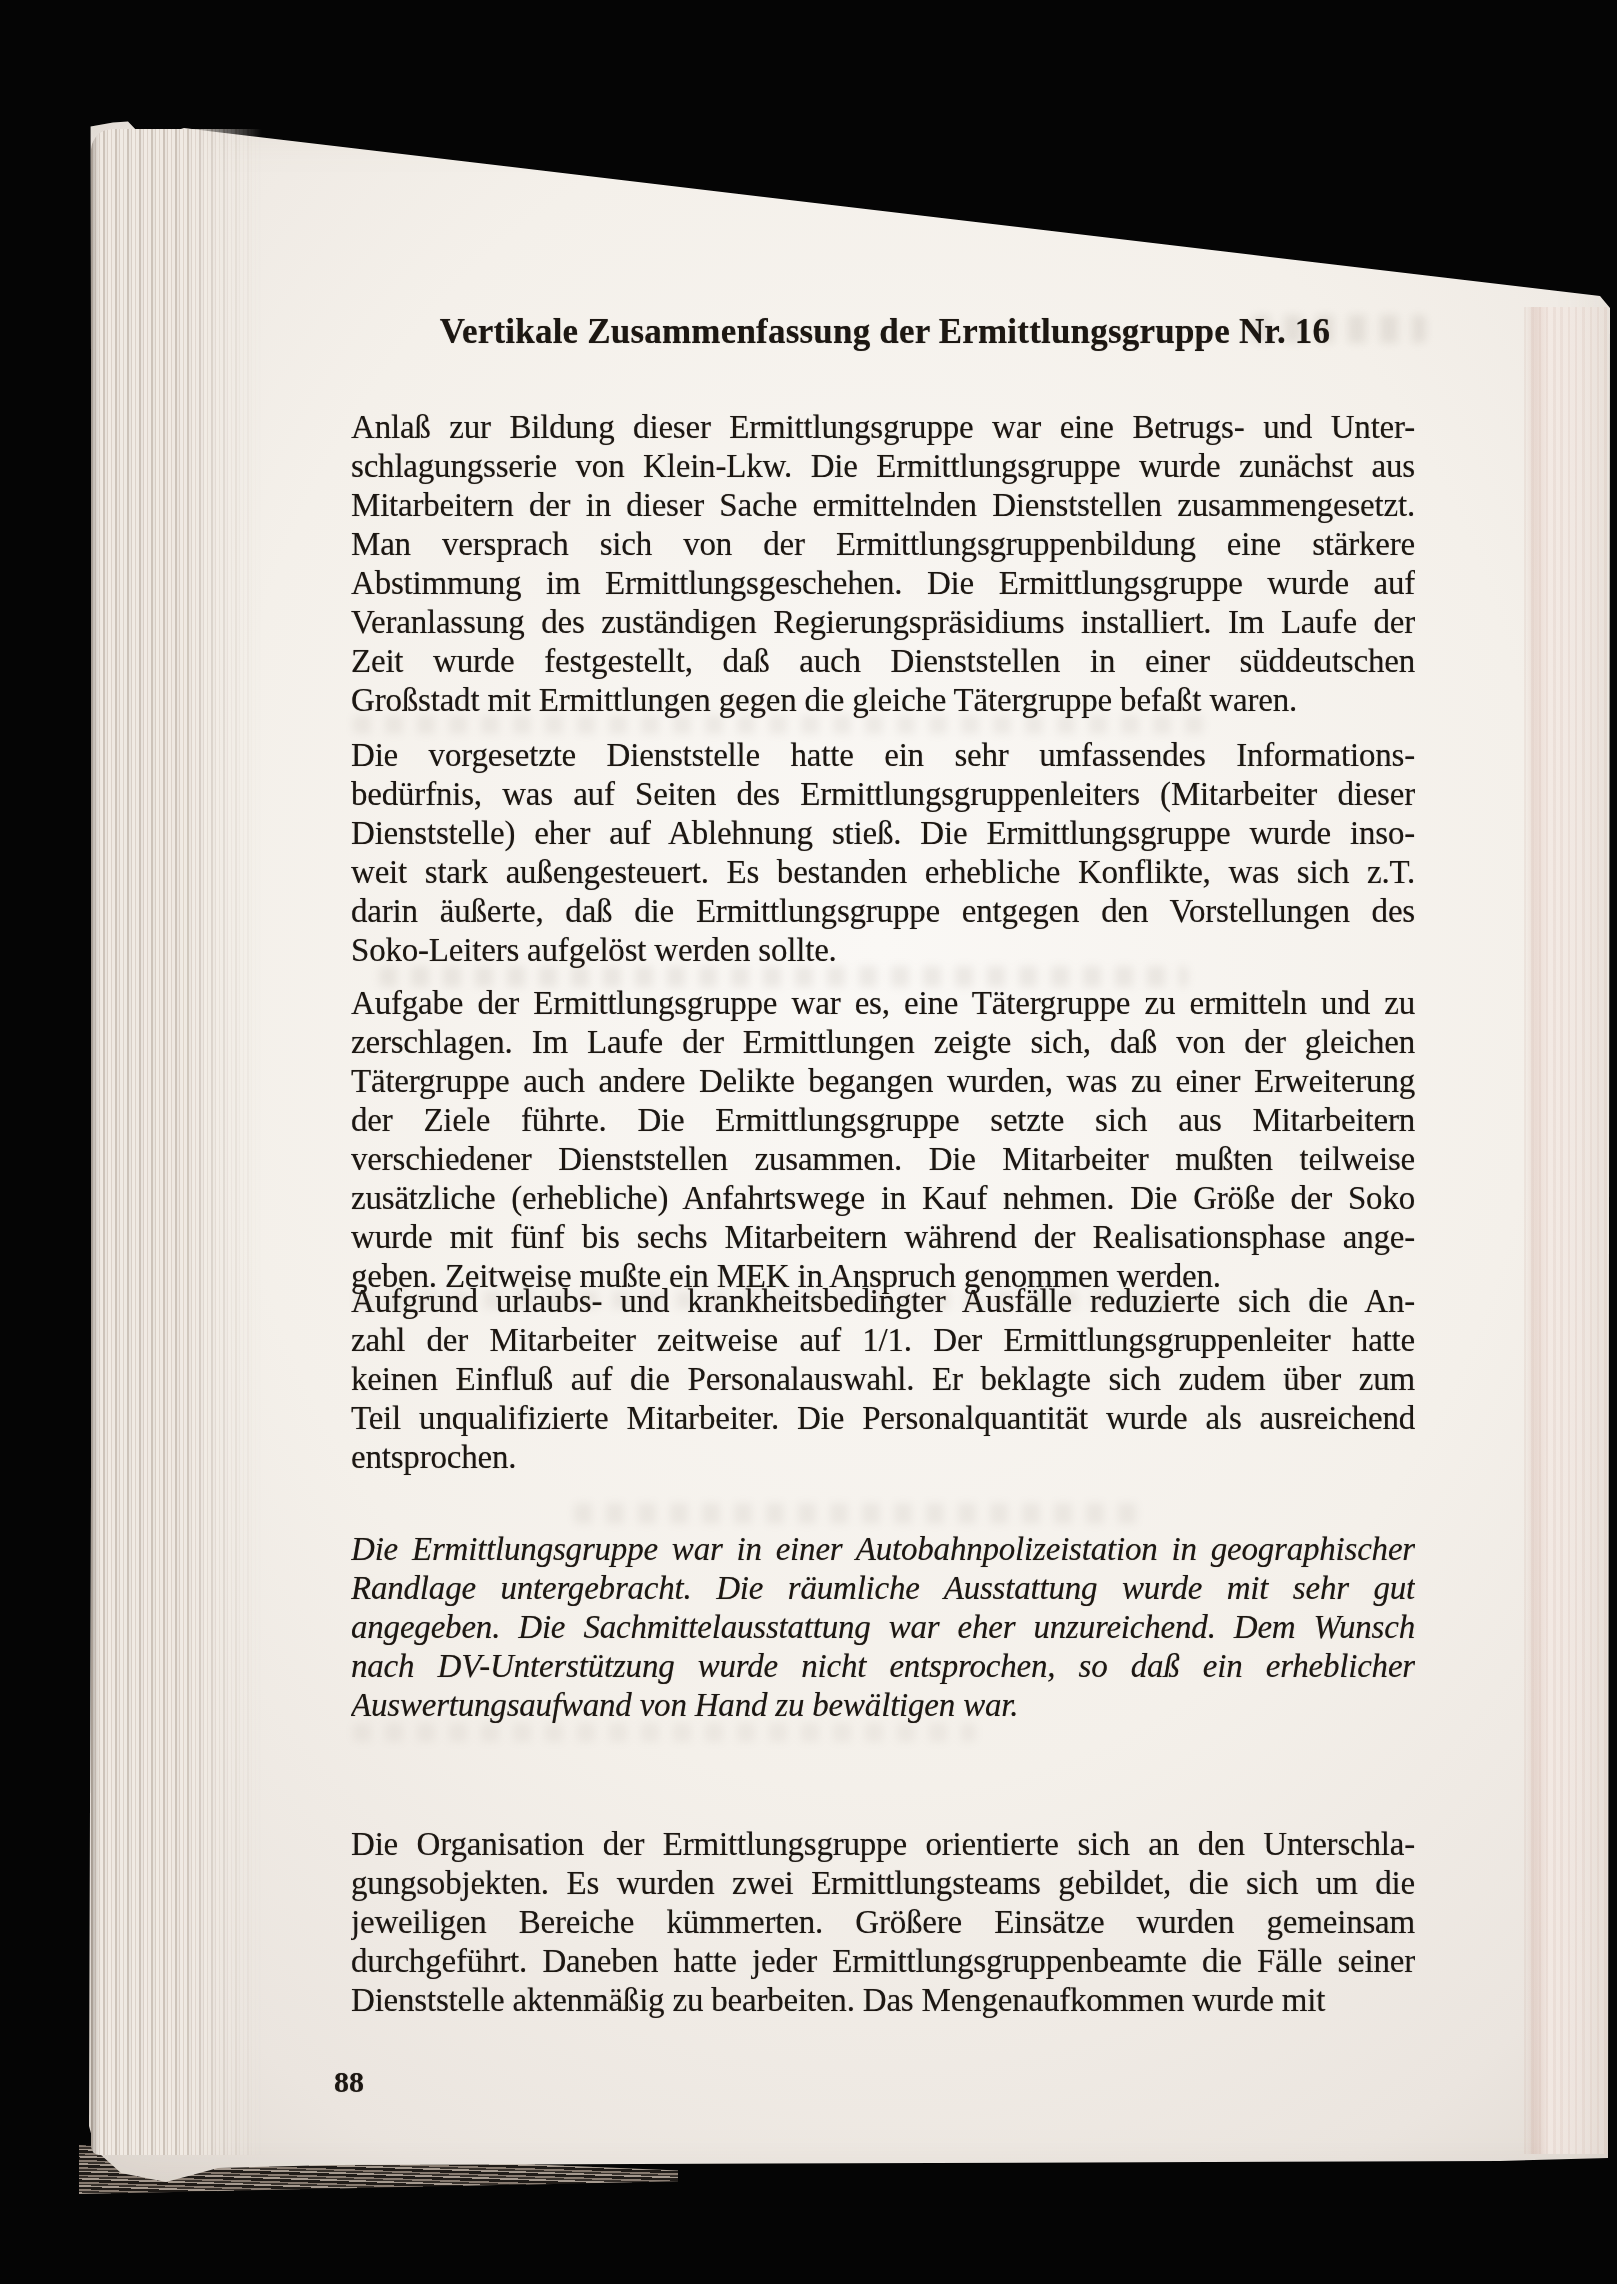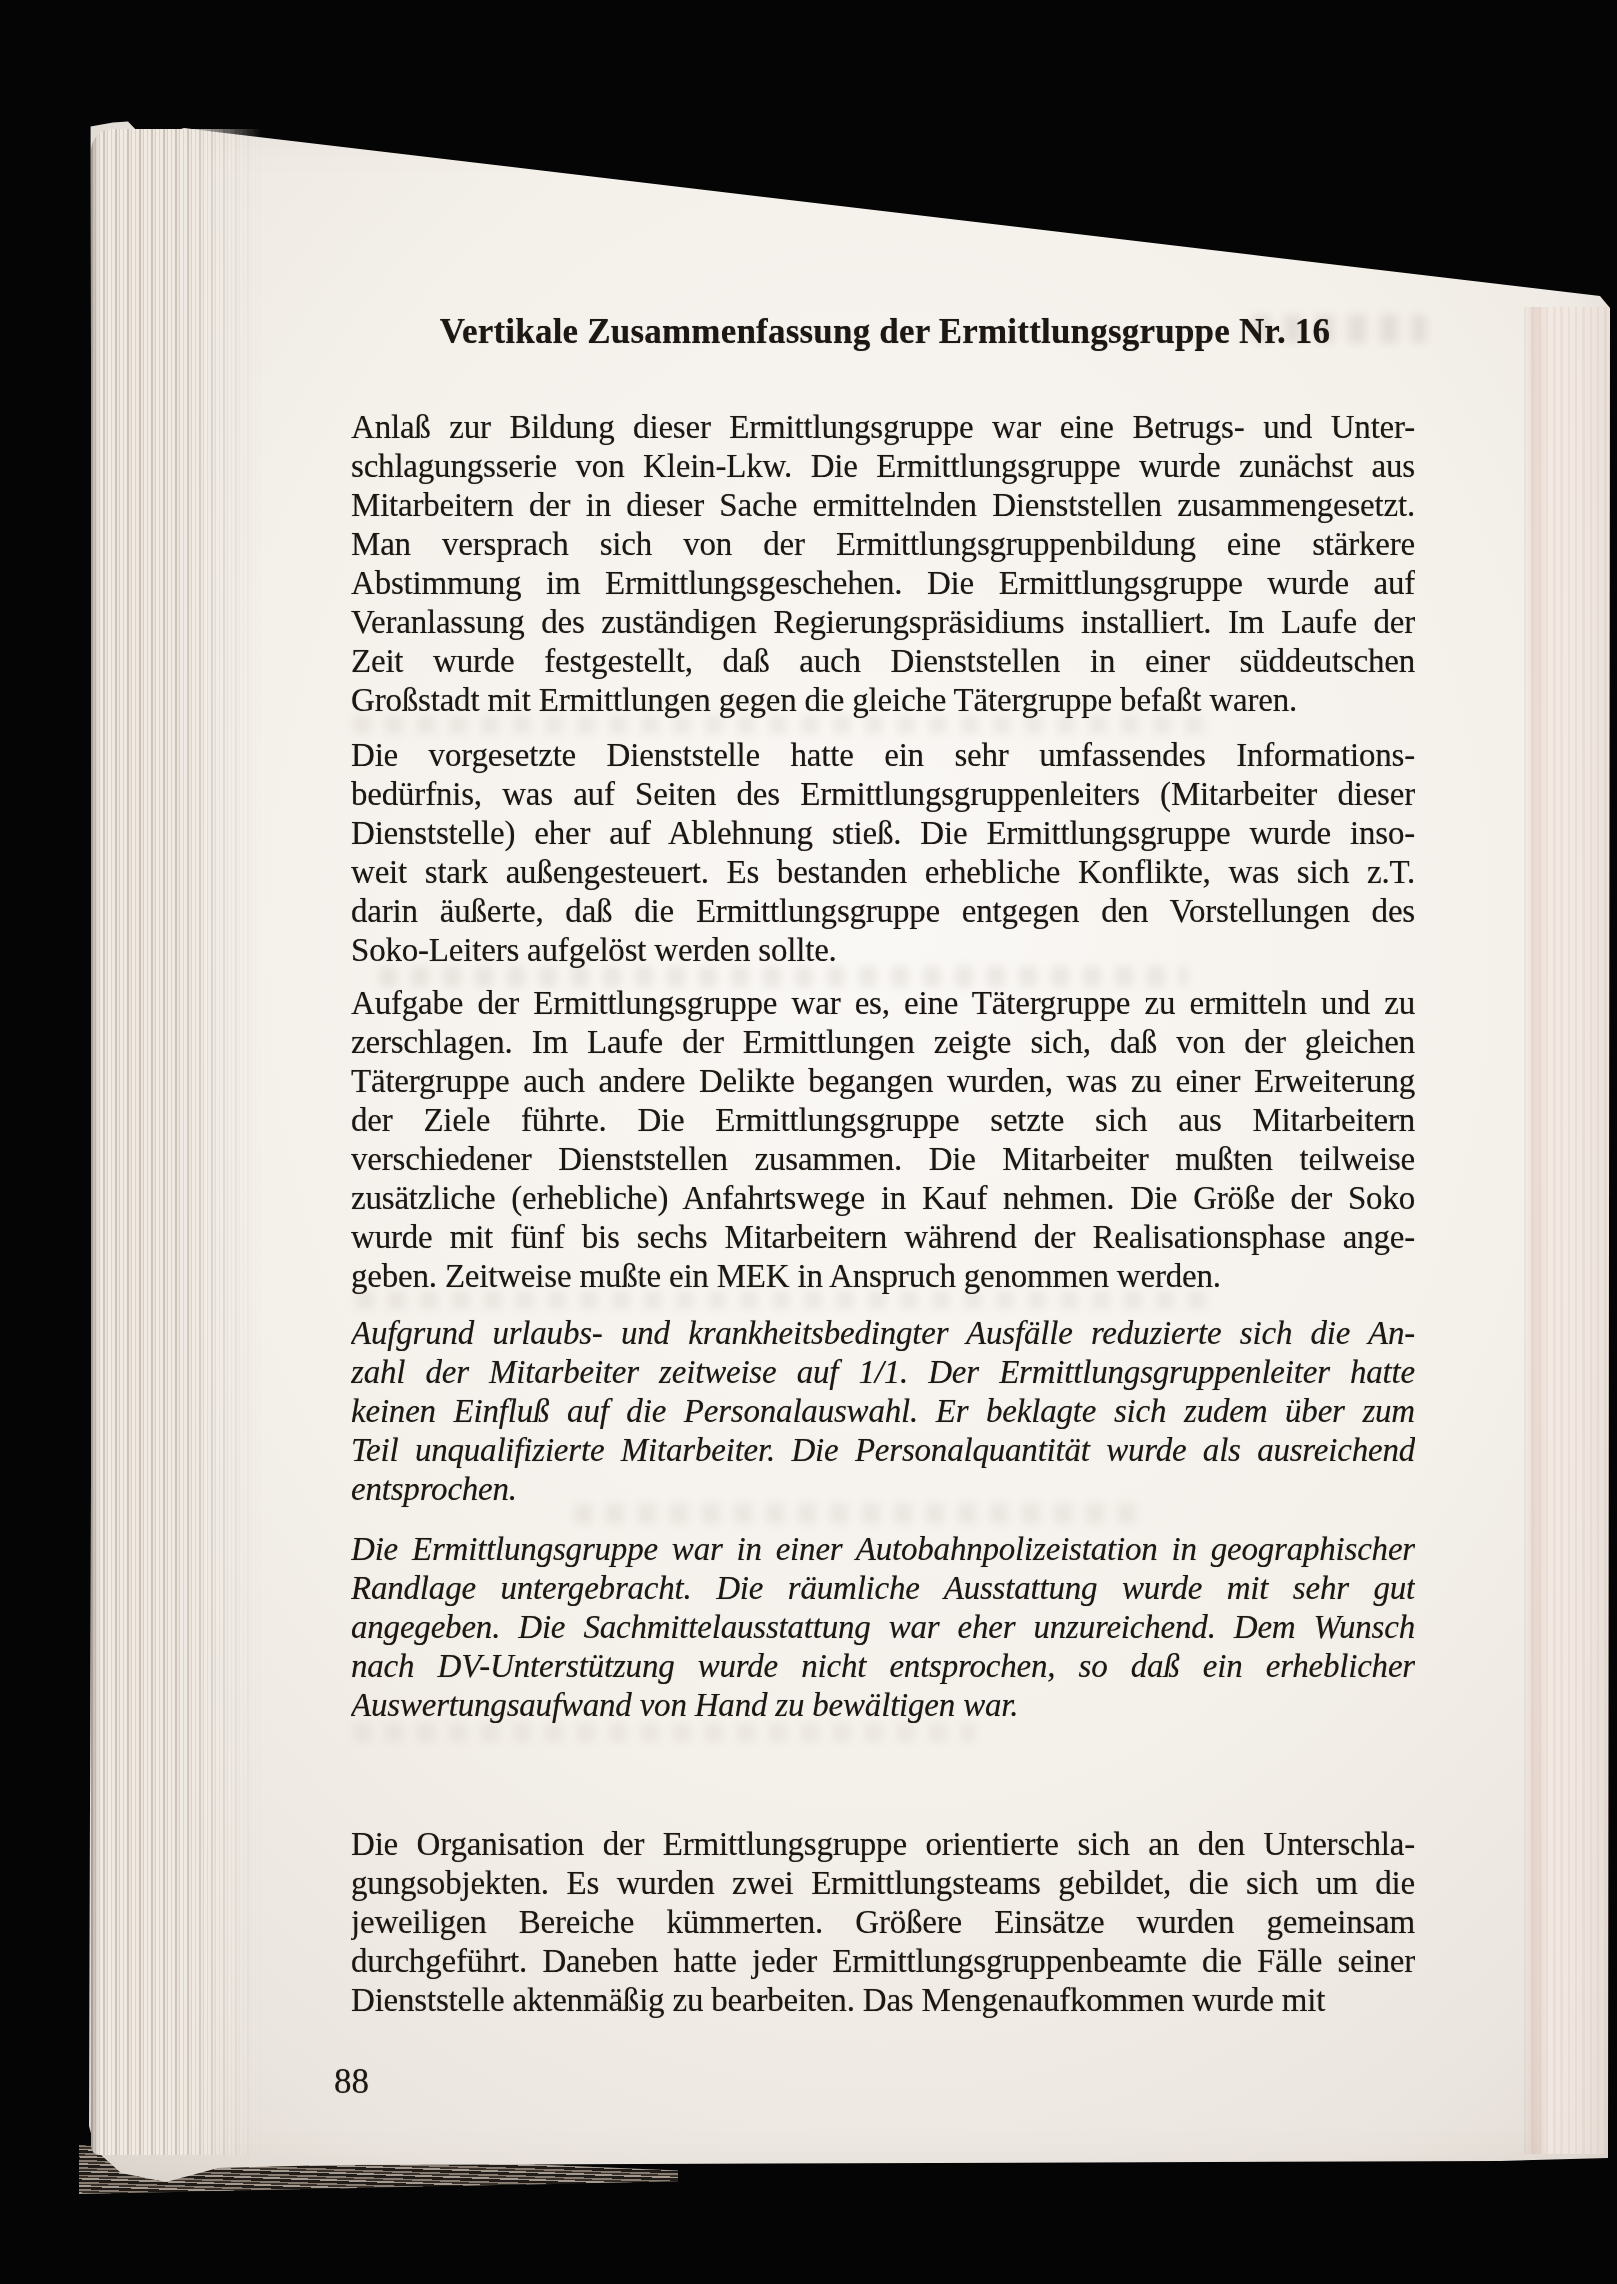--- a/index.html
+++ b/index.html
@@ -143,29 +143,29 @@
     text-align: justify;
     text-align-last: justify;
     text-justify: inter-word;
   }
   .para .line.last {
     text-align-last: left;
   }
   .p1 { top: 408px;  }
   .p2 { top: 736px;  }
   .p3 { top: 984px; }
-  .p4 { top: 1314px; font-style: italic; }
+  .p4 { top: 1282px; }
   .p5 { top: 1530px; font-style: italic; }
   .p6 { top: 1825px; }
 
   .pageno {
     position: absolute;
     left: 334px; top: 2062px;
-    font-size: 35px;
-    font-weight: 400;
+    font-size: 30px;
+    font-weight: 700;
     line-height: 39px;
     color: var(--ink, #1c1712);
     text-shadow: 0 0 0.8px rgba(25, 20, 15, 0.55);
     z-index: 3;
   }
 </style>
 </head>
 <body>
 
 <div class="photo">

